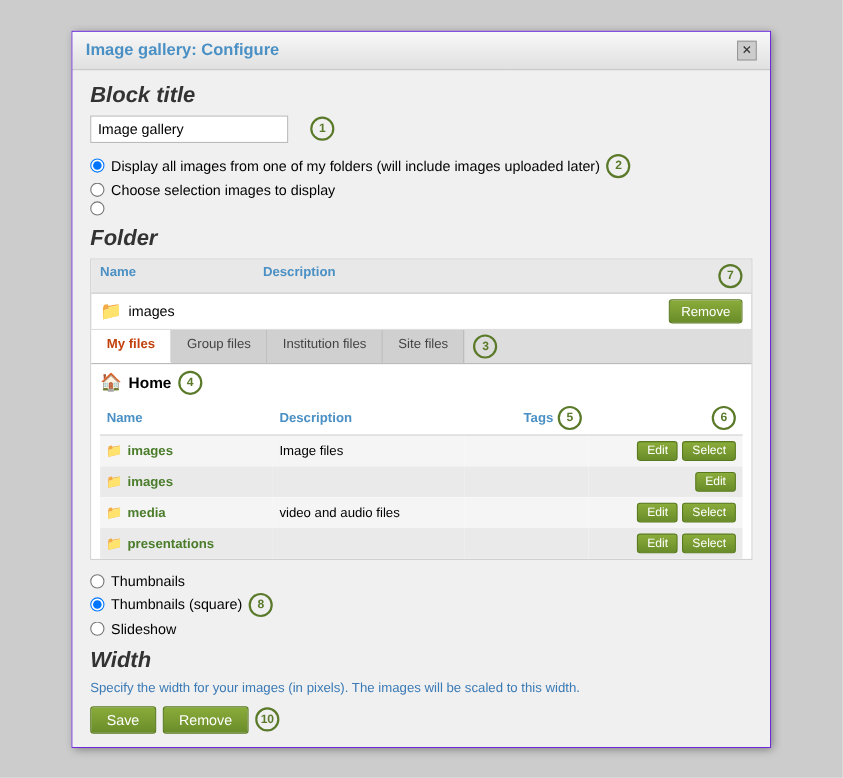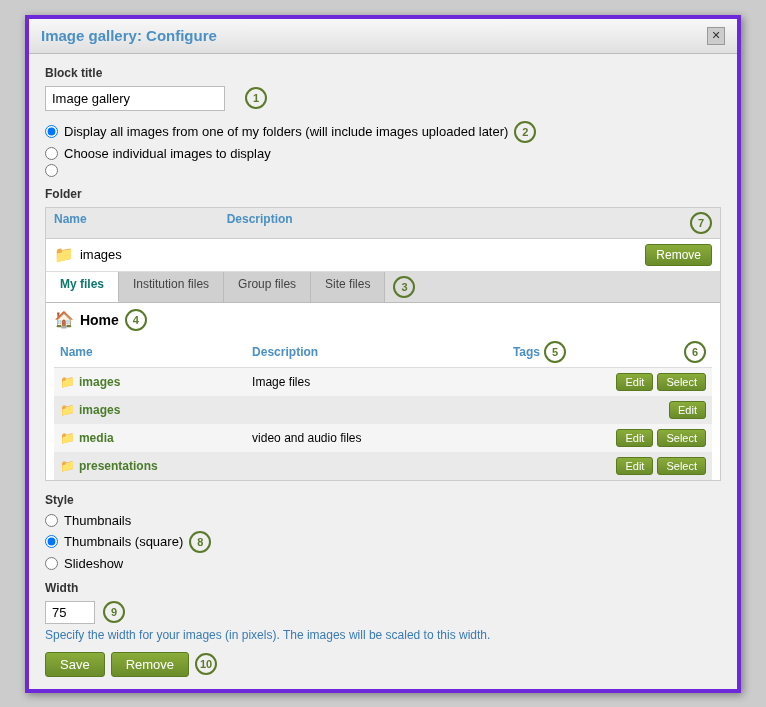--- a/index.html
+++ b/index.html
@@ -6,23 +6,23 @@
     body {
       font-family: Arial, sans-serif;
       font-size: 13px;
       background: #ccc;
       display: flex;
       justify-content: center;
       align-items: center;
       min-height: 100vh;
     }
     .dialog {
-      width: 716px;
+      width: 636px;
       background: #f0f0f0;
-      border: 4px solid #6d28d9;
+      border: 1px solid #6d28d9;
       box-shadow: 2px 2px 8px rgba(0,0,0,0.4);
       position: relative;
     }
     .dialog-header {
       background: linear-gradient(to bottom, #f8f8f8, #e0e0e0);
       border-bottom: 1px solid #bbb;
       padding: 8px 12px;
       display: flex;
       justify-content: space-between;
       align-items: center;
@@ -43,23 +43,24 @@
       cursor: pointer;
       font-size: 11px;
       color: #333;
     }
     .dialog-body {
       padding: 12px 16px;
       background: #f0f0f0;
     }
     .section-label {
       font-weight: bold;
-      font-size: 12px;
+      font-size: 20px;
       margin-bottom: 6px;
       color: #333;
+      font-style: italic;
     }
     .annotated {
       display: flex;
       align-items: center;
       gap: 8px;
     }
     .circle-num {
       width: 22px;
       height: 22px;
       border: 2px solid #5a7a2a;
@@ -134,21 +135,21 @@
       padding: 5px 14px;
       cursor: pointer;
       font-size: 12px;
       border-right: 1px solid #bbb;
       background: #d0d0d0;
       color: #444;
     }
     .tab.active {
       background: white;
       border-bottom: 1px solid white;
-      color: #0f766e;
+      color: #c2410c;
       font-weight: bold;
     }
     .tabs-annotated {
       display: flex;
       align-items: center;
     }
     .home-section {
       background: white;
       padding: 6px 8px 0 8px;
     }
@@ -304,21 +305,21 @@
     </div>
 
     <div class="section-gap image-selection">
       <div class="radio-row">
         <input type="radio" name="imgsel" checked="" style="">
         <label>Display all images from one of my folders (will include images uploaded later)</label>
         <span class="circle-num">2</span>
       </div>
       <div class="radio-row">
         <input type="radio" name="imgsel" style="">
-        <label>Choose individual images to display</label>
+        <label>Choose selection images to display</label>
       </div>
       <div class="radio-row">
         <input type="radio" name="imgsel" style="">
       </div>
     </div>
 
     <div class="section-gap folder-section-wrapper">
       <div class="section-label">Folder</div>
       <div class="folder-section">
         <div class="folder-header-row">
@@ -336,22 +337,22 @@
           <div class="folder-desc-col"></div>
           <div style="width:140px;display:flex;justify-content:flex-end;">
             <button class="btn-remove-folder">Remove</button>
           </div>
         </div>
 
         <div class="tabs-annotated">
           <div style="display:flex;flex:1;">
             <div class="tabs-row" style="flex:1;display:flex;">
               <div class="tab active">My files</div>
+              <div class="tab">Group files</div>
               <div class="tab">Institution files</div>
-              <div class="tab">Group files</div>
               <div class="tab">Site files</div>
               <span class="circle-num" style="margin:4px 8px;">3</span>
             </div>
           </div>
         </div>
 
         <div class="home-section">
           <div class="home-header">
             <span class="home-icon">🏠</span>
             <span class="home-title">Home</span>
@@ -440,42 +441,37 @@
                   </div>
                 </td>
               </tr>
             </tbody>
           </table>
         </div>
       </div>
     </div>
 
     <div class="section-gap style-section">
-      <div class="section-label">Style</div>
       <div class="radio-row">
         <input type="radio" name="style" style="">
         <label>Thumbnails</label>
       </div>
       <div class="radio-row">
         <input type="radio" name="style" checked="" style="">
         <label>Thumbnails (square)</label>
         <span class="circle-num">8</span>
       </div>
       <div class="radio-row">
         <input type="radio" name="style" style="">
         <label>Slideshow</label>
       </div>
     </div>
 
     <div class="section-gap width-section">
       <div class="section-label">Width</div>
-      <div class="annotated" style="gap:8px;">
-        <input class="width-input" type="text" value="75" style="">
-        <span class="circle-num">9</span>
-      </div>
       <div class="hint-text">Specify the width for your images (in pixels). The images will be scaled to this width.</div>
     </div>
 
     <div class="bottom-buttons">
       <button class="btn-save">Save</button>
       <button class="btn-remove-bottom">Remove</button>
       <span class="circle-num">10</span>
     </div>
 
   </div>

